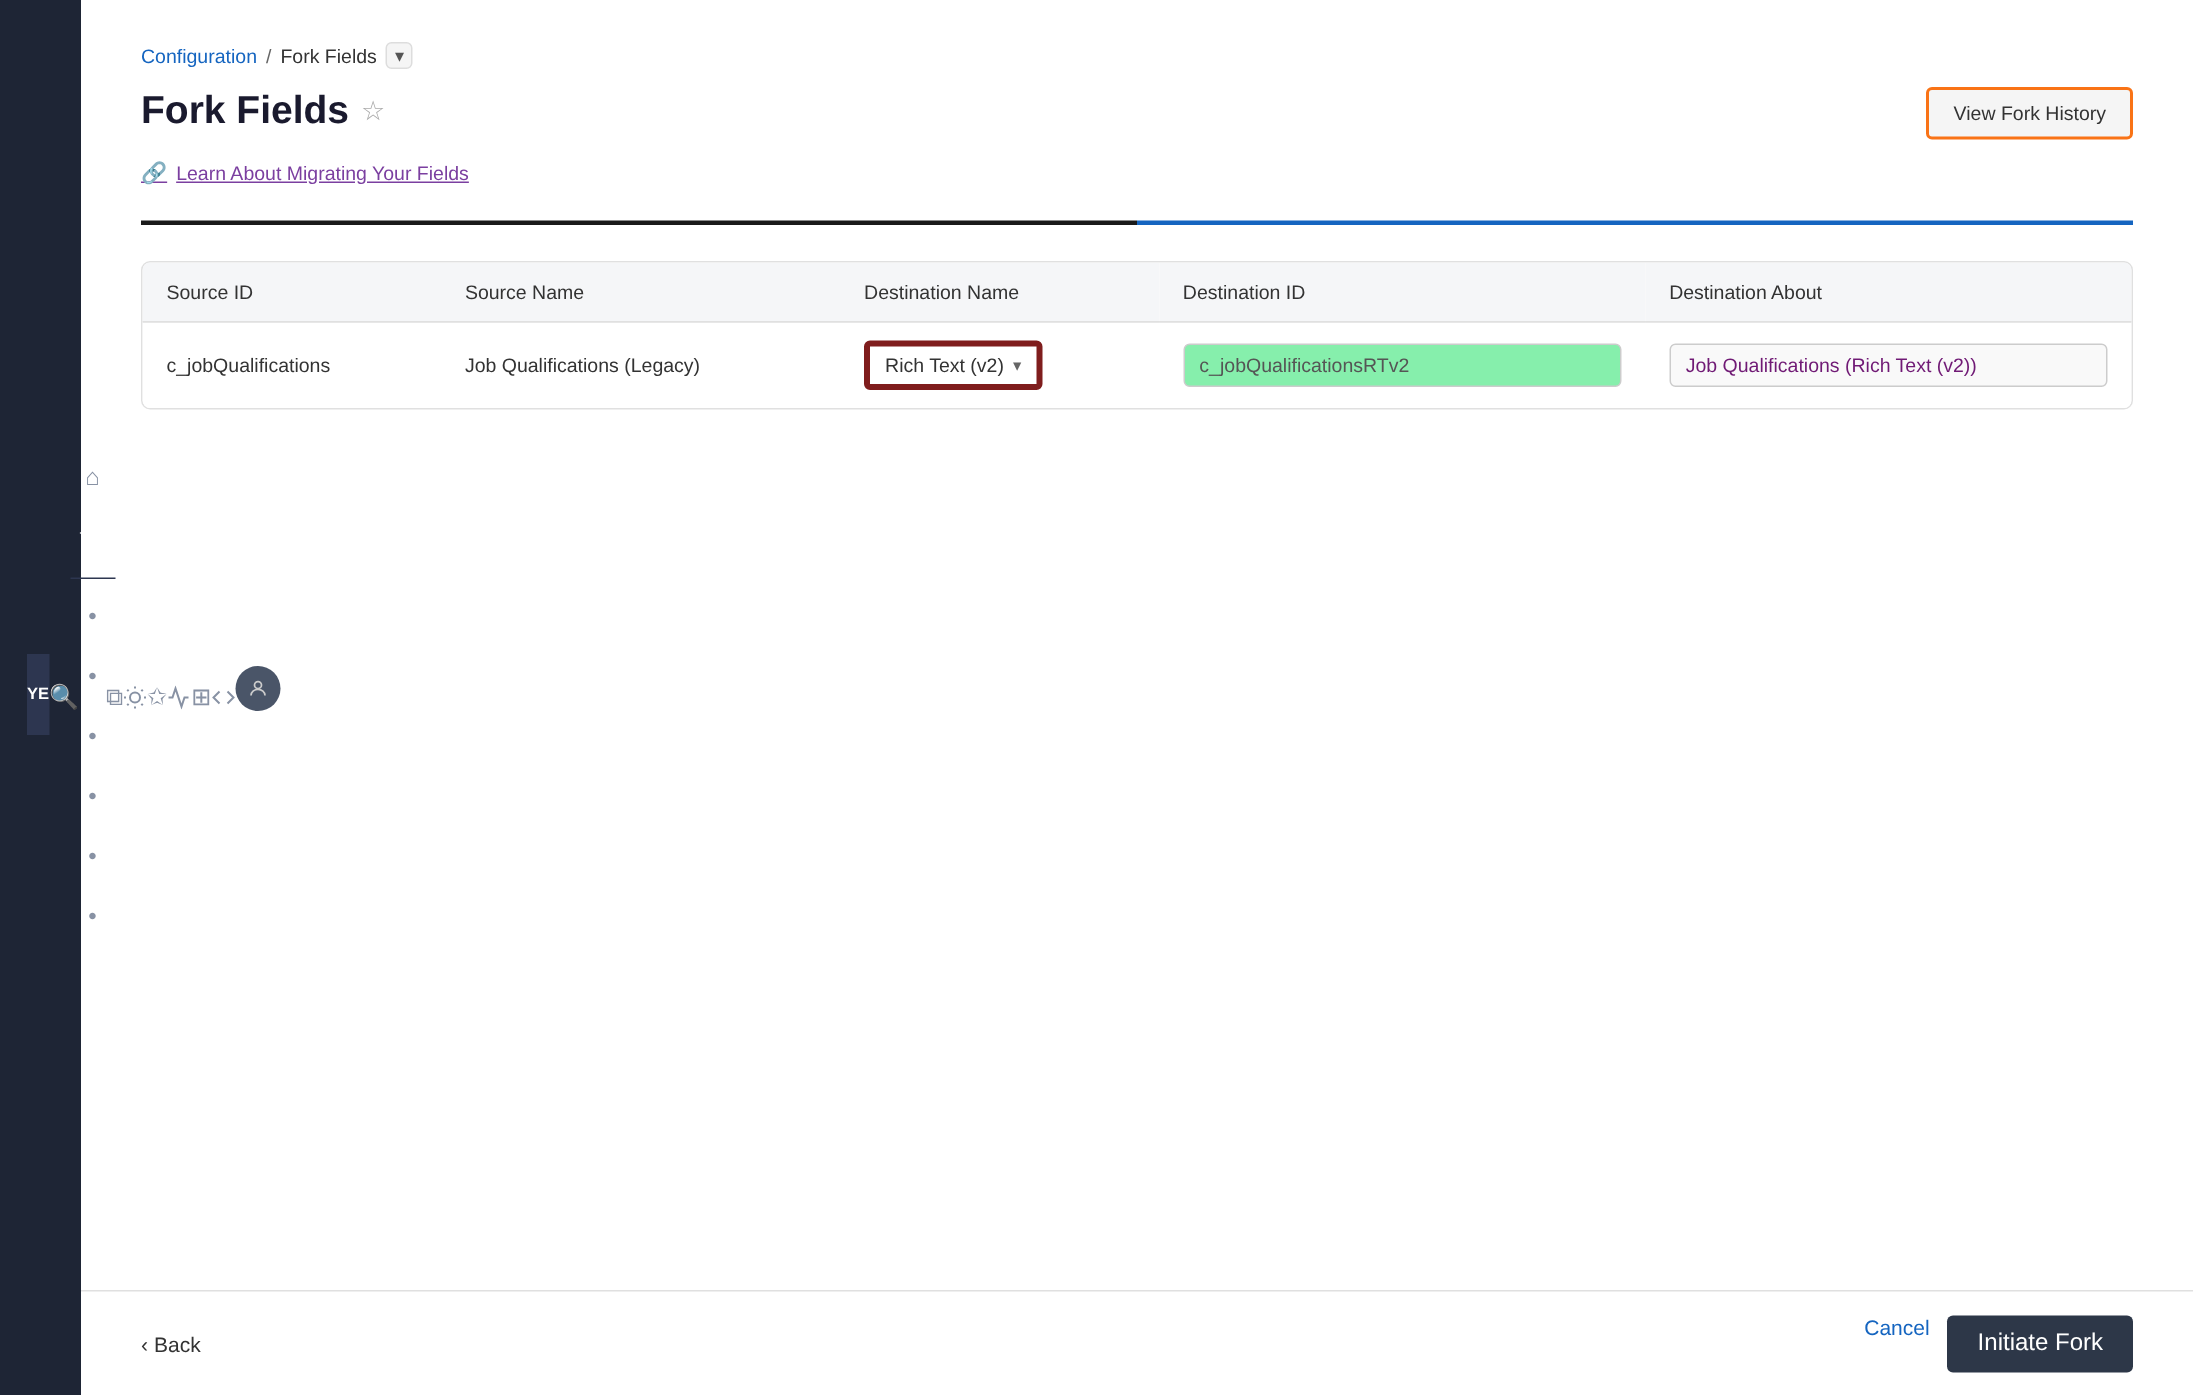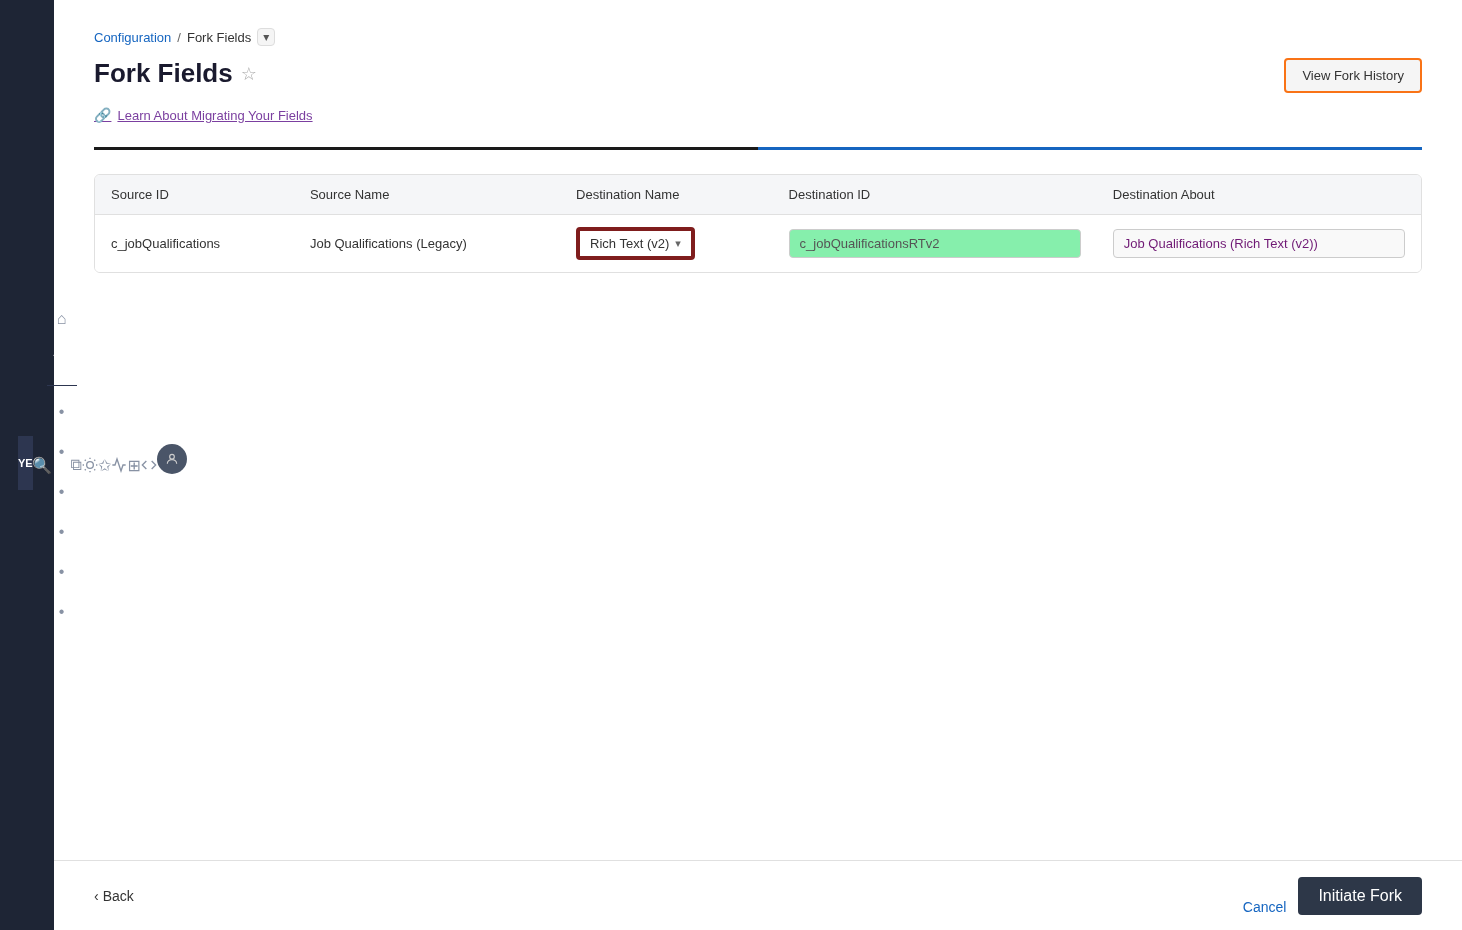--- a/index.html
+++ b/index.html
@@ -302,21 +302,21 @@
       align-items: center;
       gap: 4px;
       font-size: 14px;
       color: #333;
       background: none;
       border: none;
       cursor: pointer;
     }
     .footer-right {
       display: flex;
-      align-items: flex-end;
+      align-items: flex-start;
       gap: 12px;
     }
     .cancel-btn {
       font-size: 14px;
       color: #1565c0;
       background: none;
       border: none;
       cursor: pointer;
     }
     .initiate-fork-btn {

